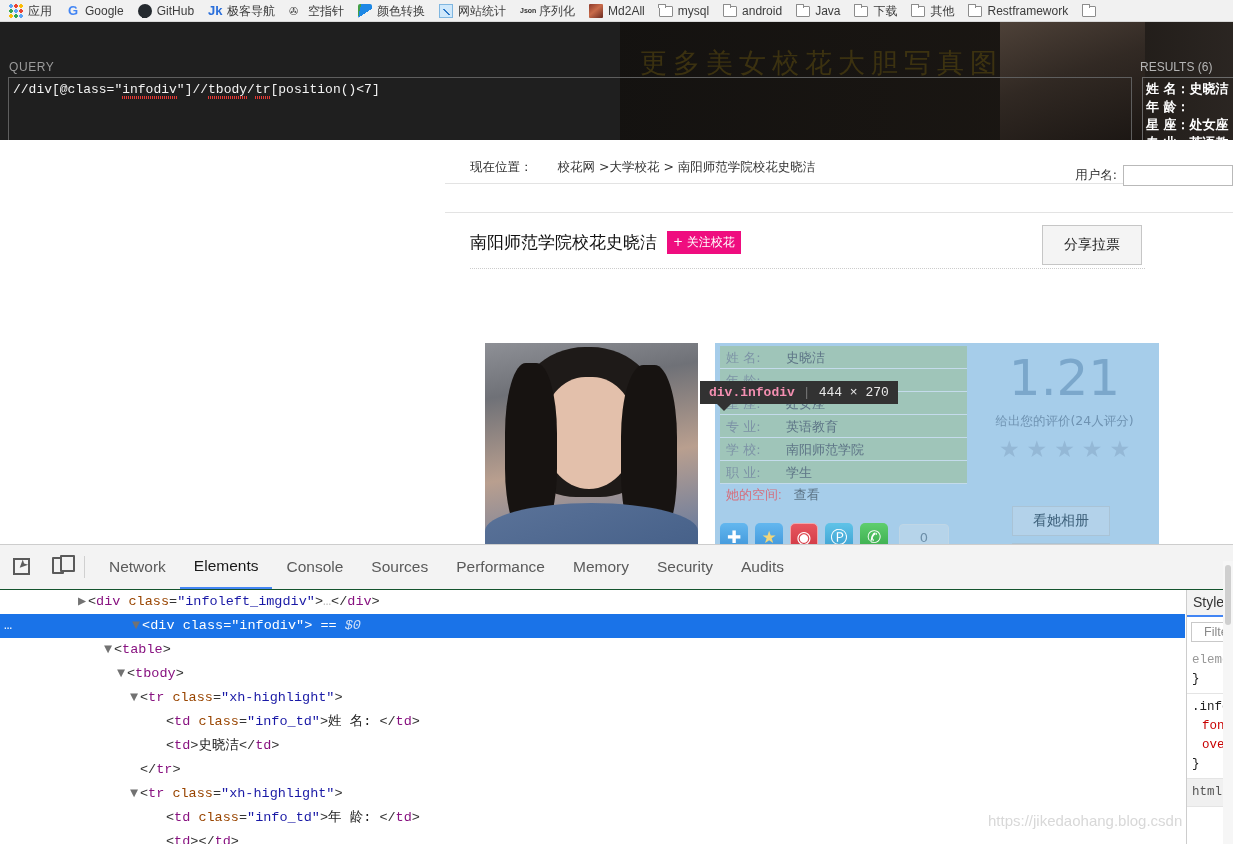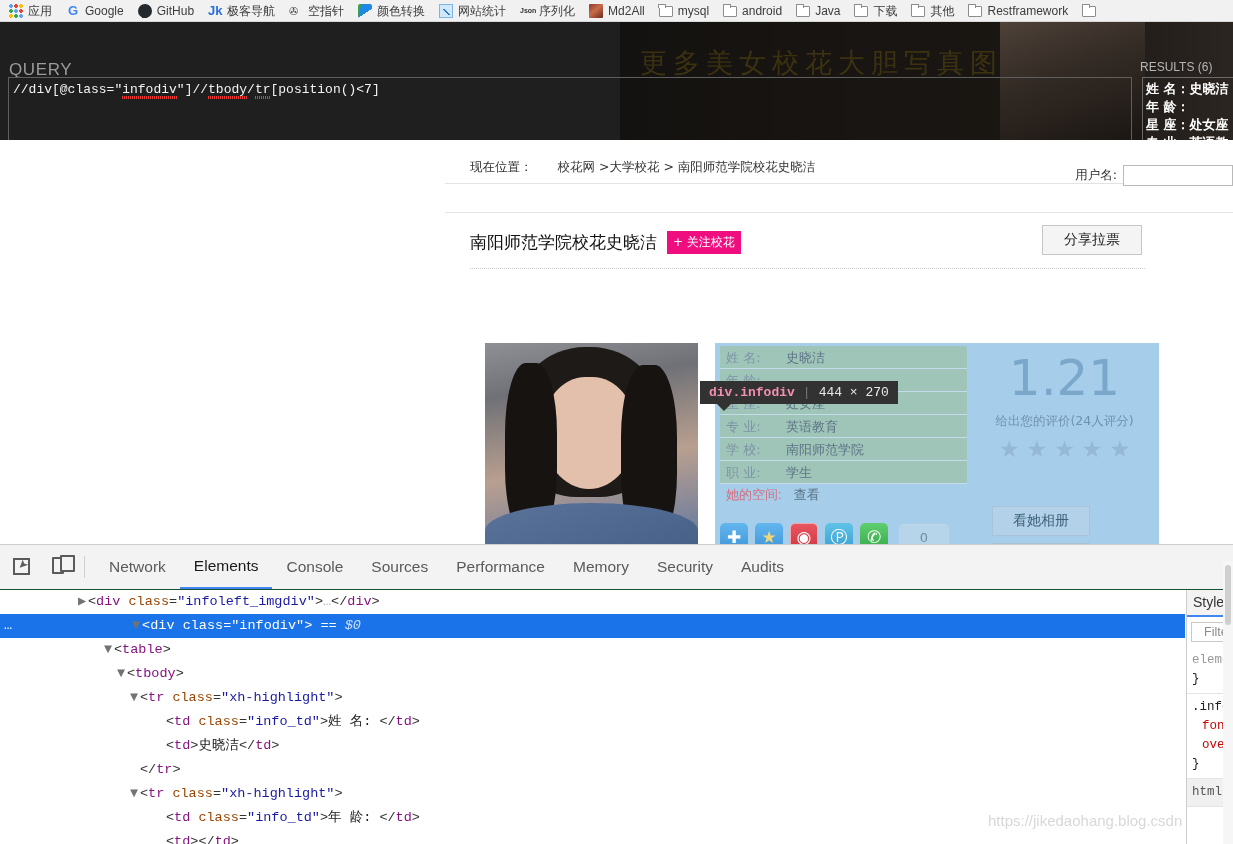--- a/index.html
+++ b/index.html
@@ -77,21 +77,21 @@
     color: #5a4a10; font-size: 27px; letter-spacing: 6px; line-height: 46px;
     font-family: "DejaVu Sans", sans-serif; opacity: .55; white-space: nowrap;
   }
   .xpath-bg-person {
     position: absolute; left: 1000px; top: 0; width: 145px; height: 118px;
     background: linear-gradient(160deg, #57493f 0%, #352c26 45%, #1a1512 100%);
     opacity: .85;
   }
   .query-label {
     position: absolute; left: 9px; top: 38px;
-    color: #9b9b9b; font-size: 17px; letter-spacing: .6px;
+    color: #9b9b9b; font-size: 12px; letter-spacing: .6px;
     font-family: "Liberation Sans", sans-serif;
   }
   .query-box {
     position: absolute; left: 8px; top: 55px; width: 1124px; height: 78px;
     border: 1px solid #5e5e5e; background: transparent;
   }
   .query-text {
     position: absolute; left: 4px; top: 4px;
     color: #f2f2f2; font-size: 13px;
     font-family: "Liberation Mono", "DejaVu Sans Mono", monospace;
@@ -147,21 +147,21 @@
     background: #fff;
   }
   .title-row { position: absolute; left: 10px; top: 18px; display: flex; align-items: center; gap: 10px; }
   .profile-title { font-size: 17px; color: #111; font-family: "DejaVu Sans", sans-serif; white-space: nowrap; }
   .follow-badge {
     background: #ef0d7f; color: #fff; font-size: 12px; padding: 3px 6px;
     font-family: "DejaVu Sans", sans-serif; white-space: nowrap;
   }
   .share-btn {
     position: absolute; right: 18px; top: 12px;
-    width: 100px; height: 30px; border: 1px solid #c6c6c6; background: #f4f4f4;
+    width: 100px; height: 40px; border: 1px solid #c6c6c6; background: #f4f4f4;
     font-size: 14px; color: #222; font-family: "DejaVu Sans", sans-serif;
     display: flex; align-items: center; justify-content: center;
   }
   .card-sep { position: absolute; left: 10px; top: 55px; width: 675px; border-top: 1px dotted #ccc; }
 
   
   .inspect-tip {
     position: absolute; left: 700px; top: 241px; z-index: 40;
     background: #323232; color: #fff; padding: 4px 9px;
     font-family: "Liberation Mono", "DejaVu Sans Mono", monospace; font-size: 13px;
@@ -218,21 +218,21 @@
   .sbtn.fav { background: linear-gradient(#63b7ef,#3d93d8); color: #f2d67a; }
   .sbtn.weibo { background: linear-gradient(#e8565f,#cf3642); border: 1px solid #f0a8ad; }
   .sbtn.baidu { background: linear-gradient(#5fc3e8,#3a9ed0); }
   .sbtn.wechat { background: linear-gradient(#5fce6e,#36a94a); }
   .count-pill {
     margin-left: 4px; width: 50px; height: 26px; border: 1px solid #bfd6e6; border-radius: 4px;
     background: #b6d4ea; color: #6c8ea8; font-size: 13px;
     display: flex; align-items: center; justify-content: center;
     font-family: "DejaVu Sans", sans-serif;
   }
-  .right-btns { position: absolute; left: 277px; top: 163px; display: flex; flex-direction: column; gap: 7px; align-items: flex-end; }
+  .right-btns { position: absolute; left: 297px; top: 163px; display: flex; flex-direction: column; gap: 7px; align-items: flex-end; }
   .rbtn {
     width: 98px; height: 30px; border: 1px solid #a9c3d6; background: #b3d2ea;
     color: #3f627c; font-size: 14px; display: flex; align-items: center; justify-content: center;
     font-family: "DejaVu Sans", sans-serif;
   }
 
   
   .devtools {
     position: absolute; left: 0; top: 544px; width: 1233px; height: 300px;
     background: #fff; border-top: 1px solid #cdcdcd;

